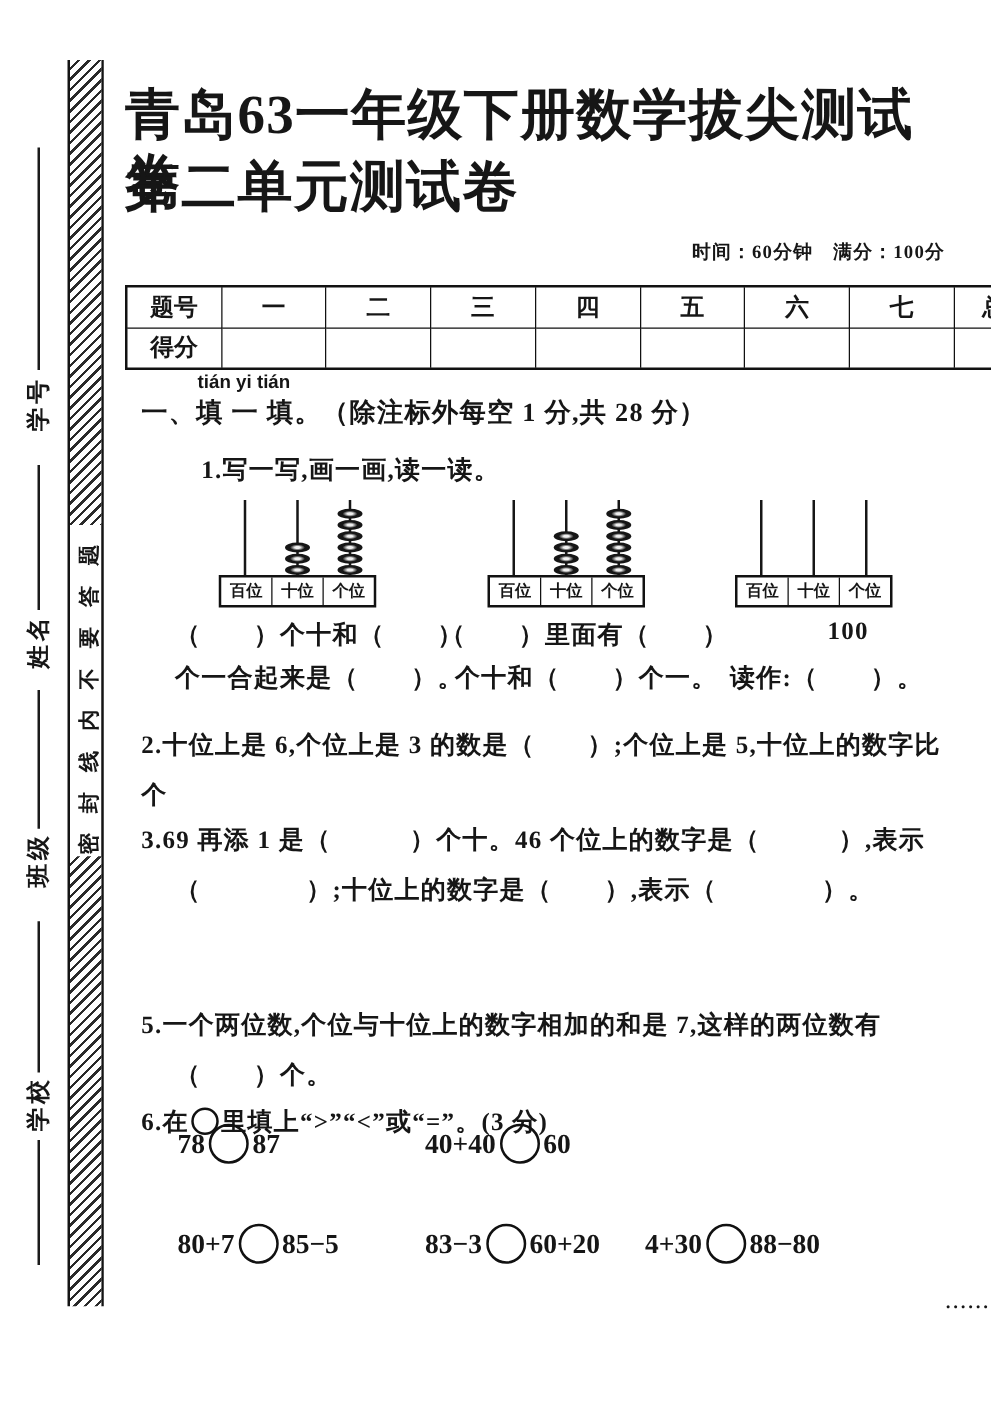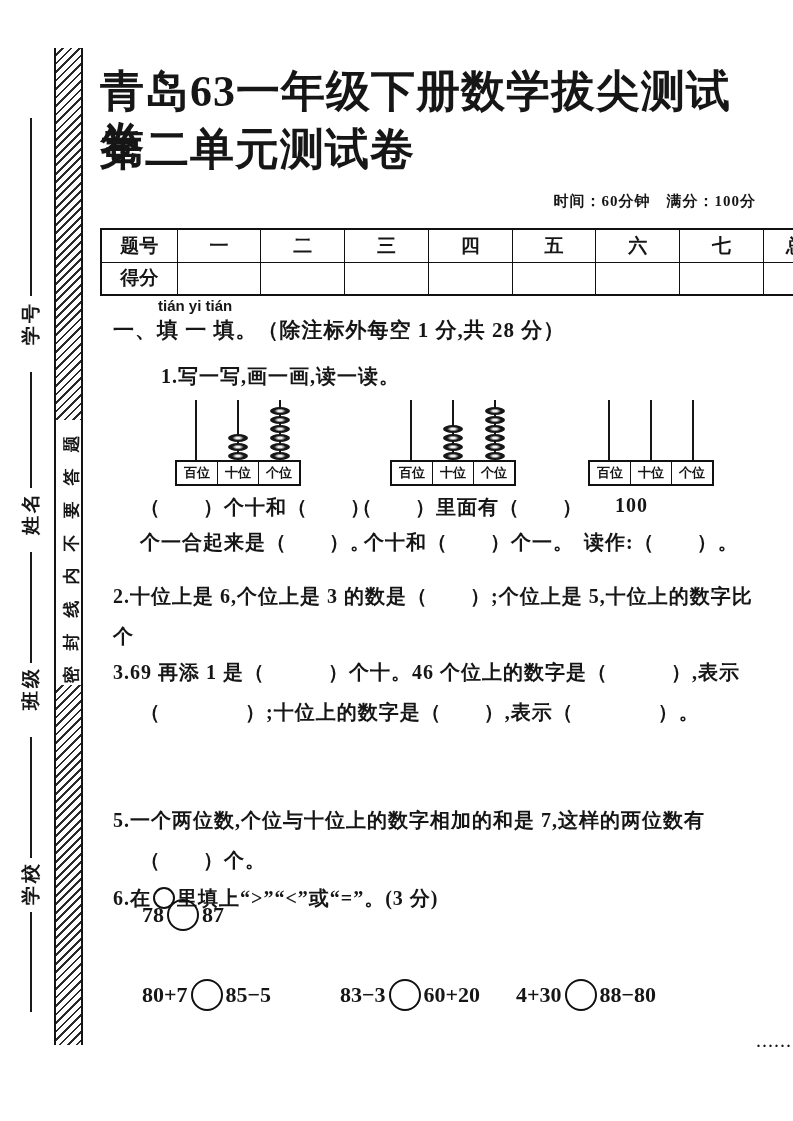--- a/index.html
+++ b/index.html
@@ -63,21 +63,21 @@
     background:radial-gradient(ellipse at center,#f0f0f0 0 15%,#161616 42%);}
   .base{display:flex; width:126px; height:26px; border:2px solid #111; background:#fff;}
   .base-cell{flex:1; border-right:1px solid #111; font-size:13px; font-weight:600;
     text-align:center; line-height:21px;}
   .base-cell:last-child{border-right:none;}
 
   .fig-row{position:absolute; left:100px; width:660px; height:30px;
     font-size:20px; font-weight:600; letter-spacing:1px;}
   .fig-row span{position:absolute; white-space:nowrap;}
   .figline1{top:494px;text-decoration:underline;} .figline2{top:529px;}
-  .l1c1{left:40px;} .l1c2{left:252px;} .l1c3{left:515px;}
+  .l1c1{left:40px;} .l1c2{left:252px;} .l1c3{left:562px;}
   .l2c1{left:40px;} .l2c2{left:264px;} .l2c3{left:484px;}
 
   .q2{top:576px;} .q3{top:652px;} .q4{top:730px;} .q5{top:800px;}
   .q6-heading{top:878px;}
 
   .cmp-circle-sm{display:inline-block; width:22px; height:22px; border:2px solid #111;
     border-radius:50%; vertical-align:-4px; margin:0 2px;}
   .cmp-row{position:absolute; left:100px; width:660px; height:46px; display:flex;
     align-items:center; padding-left:42px; font-size:22px; font-weight:600;}
   .cmp-row1{top:894px;} .cmp-row2{top:974px;}
@@ -259,20 +259,21 @@
     <div>5.一个两位数,个位与十位上的数字相加的和是 7,这样的两位数有</div>
     <div class="q-line2">（　　）个。</div>
   </div>
 
   <div class="qtext q6-heading">
     <span>6.在</span><span class="cmp-circle-sm"></span><span>里填上“&gt;”“&lt;”或“=”。(3 分)</span>
   </div>
 
   <div class="cmp-row cmp-row1">
     <span class="cmp-item"><span>78</span><span class="cmp-circle"></span><span>87</span></span>
+    <span class="cmp-item"><span>40+40</span><span class="cmp-circle"></span><span>60</span></span>
   </div>
   <div class="cmp-row cmp-row2">
     <span class="cmp-item"><span>80+7</span><span class="cmp-circle"></span><span>85−5</span></span>
     <span class="cmp-item"><span>83−3</span><span class="cmp-circle"></span><span>60+20</span></span>
     <span class="cmp-item"><span>4+30</span><span class="cmp-circle"></span><span>88−80</span></span>
   </div>
 
   <div class="dots">······</div>
 </div>
 

